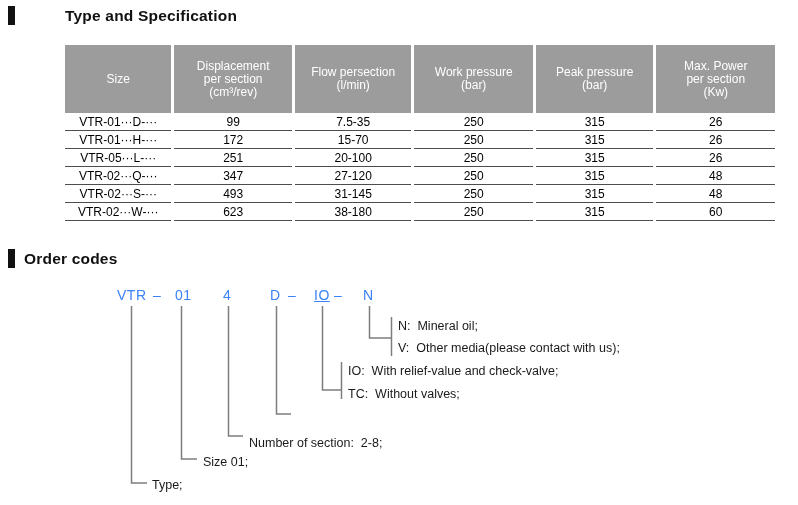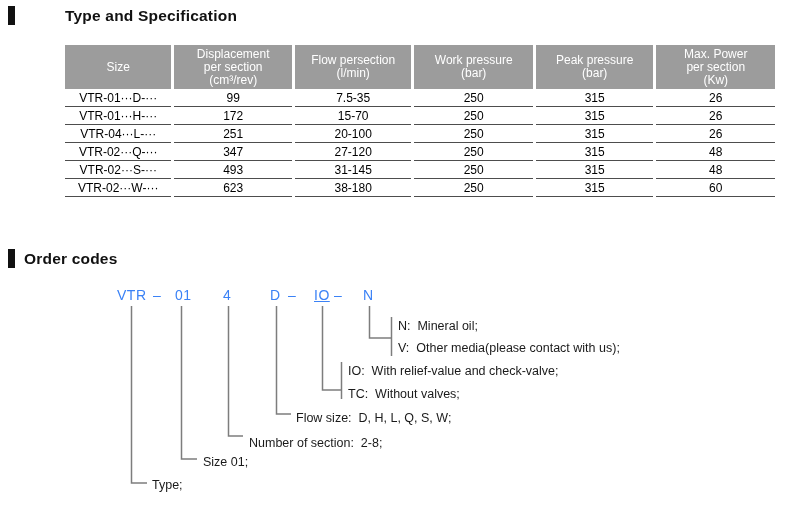--- a/index.html
+++ b/index.html
@@ -9,21 +9,21 @@
   
   .sec-title{position:absolute;display:flex;align-items:center;}
   .sec-bar{width:7px;height:19px;background:#111;margin-right:9px;}
   .sec-text{font-size:15.5px;font-weight:bold;color:#111;letter-spacing:0.2px;}
 
   
   .tbl-wrap{position:absolute;left:62px;top:45px;}
   table.spec{border-collapse:separate;border-spacing:3px 0;table-layout:fixed;width:716px;}
   table.spec th{background:#9c9c9c;color:#ffffff;font-weight:normal;font-size:12px;
                 line-height:13px;height:44px;text-align:center;vertical-align:middle;
-                white-space:pre-line;padding:0;}
+                white-space:pre-line;padding:12px;}
   table.spec td{font-size:12px;color:#000;text-align:center;height:17px;padding:0;
                 border-bottom:1px solid #4d4d4d;line-height:16px;}
 
   
   .oc-part{position:absolute;font-size:14px;color:#3b82f6;letter-spacing:0.5px;}
   .oc-label{position:absolute;font-size:12.5px;color:#1a1a1a;white-space:pre;}
   svg.connectors{position:absolute;left:0;top:0;pointer-events:none;}
 </style>
 </head>
 <body>
@@ -73,21 +73,21 @@
           </tr>
           <tr>
             <td>VTR-01···H-···</td>
             <td>172</td>
             <td>15-70</td>
             <td>250</td>
             <td>315</td>
             <td>26</td>
           </tr>
           <tr>
-            <td>VTR-04···L-···</td>
+            <td>VTR-05···L-···</td>
             <td>251</td>
             <td>20-100</td>
             <td>250</td>
             <td>315</td>
             <td>26</td>
           </tr>
           <tr>
             <td>VTR-02···Q-···</td>
             <td>347</td>
             <td>27-120</td>
@@ -140,18 +140,17 @@
       <path d="M341.5,362 L341.5,399"></path>
       <path d="M369.5,306 L369.5,338 L391.5,338"></path>
       <path d="M391.5,317 L391.5,356"></path>
     </g>
   </svg>
 
   <span class="oc-label" style="left:398px;top:319px;">N:  Mineral oil;</span>
   <span class="oc-label" style="left:398px;top:341px;">V:  Other media(please contact with us);</span>
   <span class="oc-label" style="left:348px;top:364px;">IO:  With relief-value and check-valve;</span>
   <span class="oc-label" style="left:348px;top:387px;">TC:  Without valves;</span>
-  <span class="oc-label" style="left:296px;top:411px;">Flow size:  D, H, L, Q, S, W;</span>
   <span class="oc-label" style="left:249px;top:436px;">Number of section:  2-8;</span>
   <span class="oc-label" style="left:203px;top:455px;">Size 01;</span>
   <span class="oc-label" style="left:152px;top:478px;">Type;</span>
 
 </div>
 
 </body></html>

